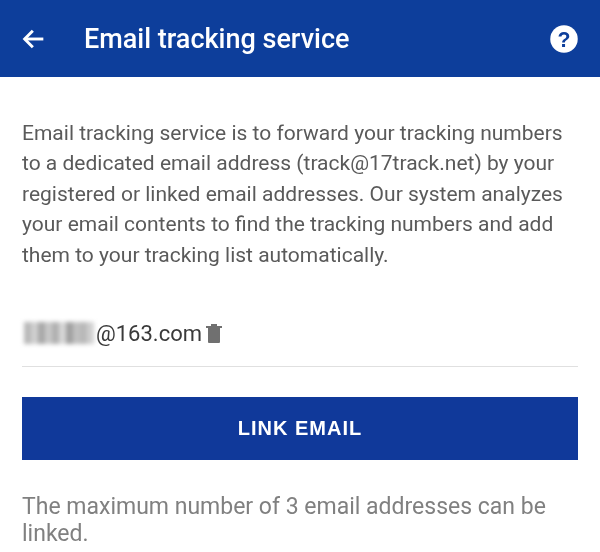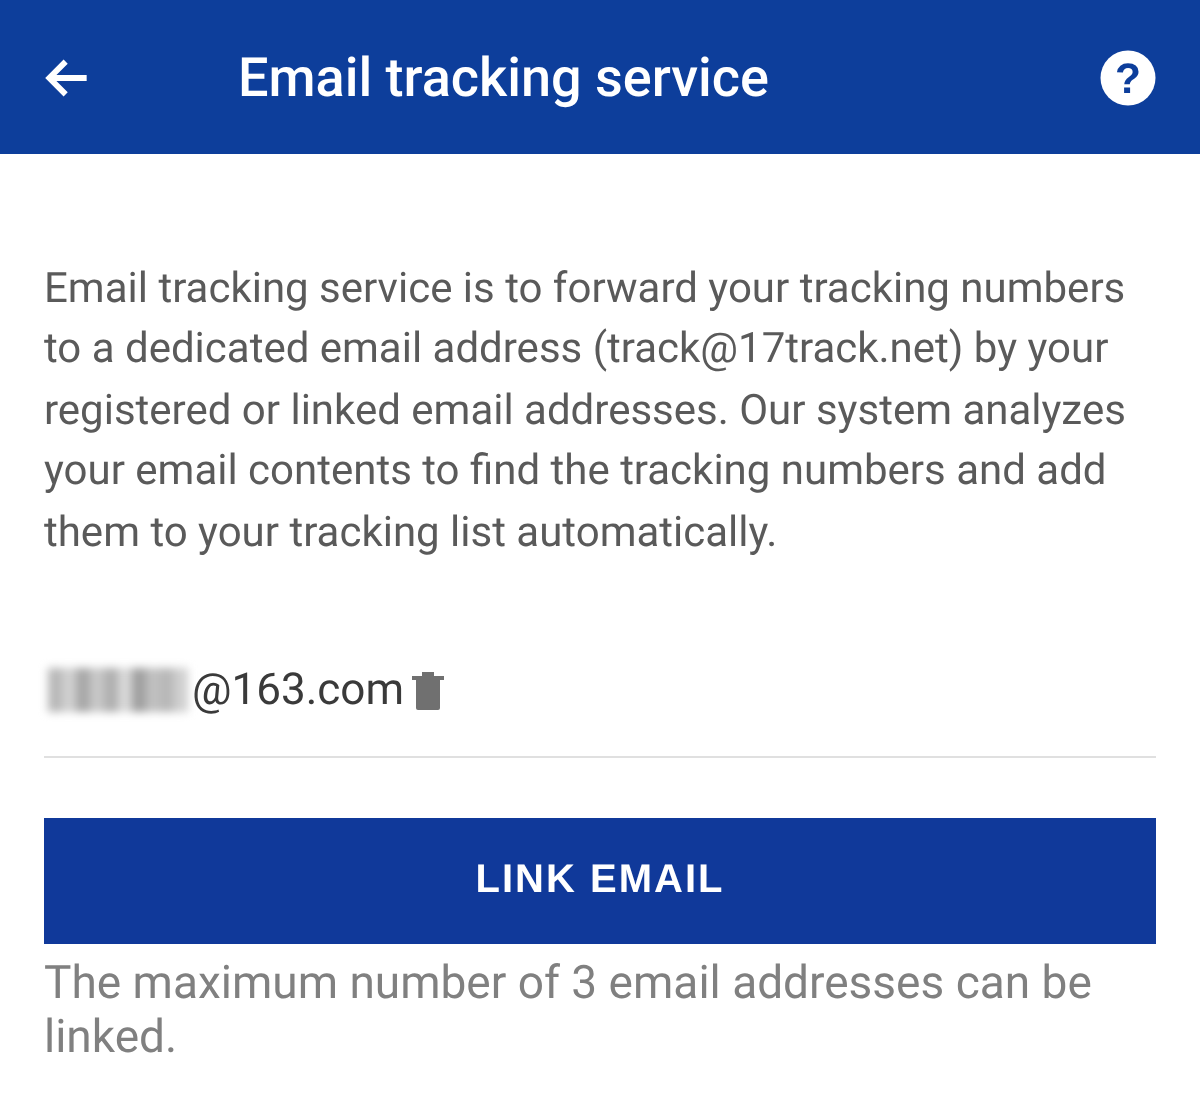--- a/index.html
+++ b/index.html
@@ -28,32 +28,31 @@
       display: flex;
       align-items: center;
       justify-content: center;
       cursor: pointer;
       margin-right: 36px;
     }
     .header-title {
       font-size: 27px;
       font-weight: 500;
       flex: 1;
-      margin-left: 35px;
     }
     .help-icon {
       width: 32px;
       height: 32px;
       display: flex;
       align-items: center;
       justify-content: center;
       cursor: pointer;
     }
     .content {
-      padding: 53px 22px 0 22px;
+      padding: 41px 22px 0 22px;
     }
     .description {
       color: #5a5a5a;
       font-size: 21px;
       line-height: 1.45;
       margin-bottom: 50px;
     }
     .email-row {
       display: flex;
       align-items: center;
@@ -95,21 +94,21 @@
     .link-button {
       width: 100%;
       background: #10399a;
       color: #ffffff;
       border: none;
       padding: 20px 0;
       font-size: 20px;
       font-weight: 600;
       letter-spacing: 1px;
       cursor: pointer;
-      margin-bottom: 6px;
+      margin-bottom: 33px;
     }
     .footer-note {
       color: #808080;
       font-size: 23px;
     }
   </style>
 </head>
 <body>
 
 <div class="header">

